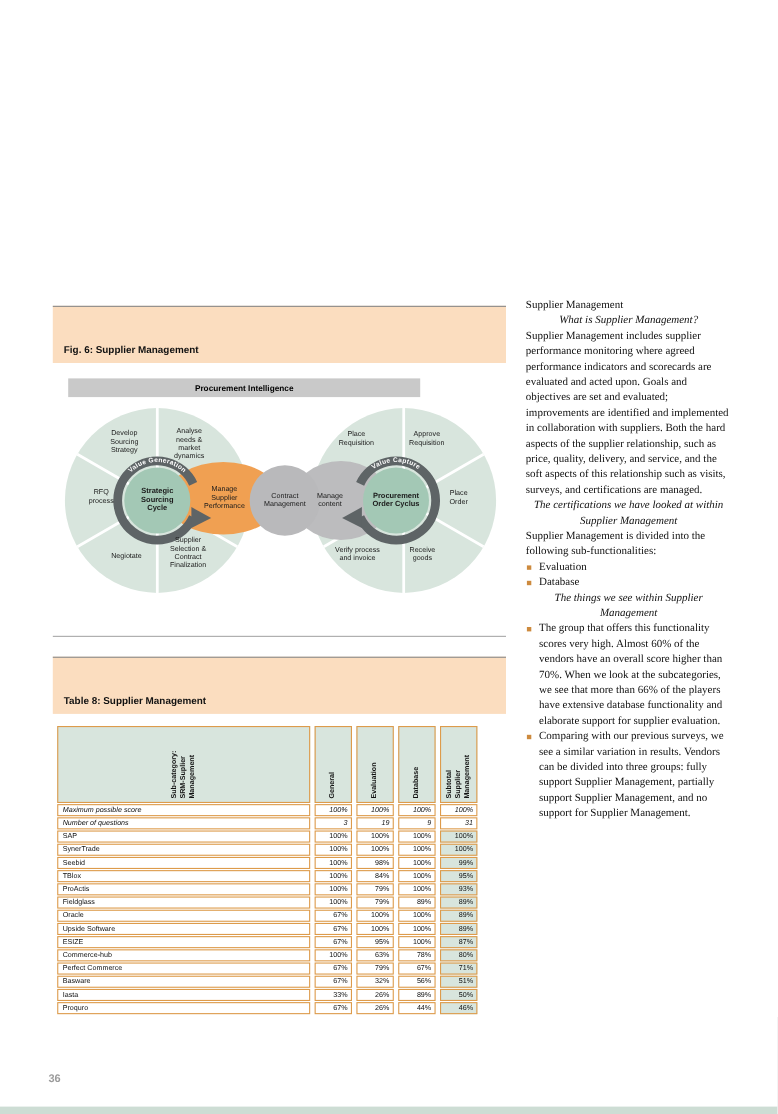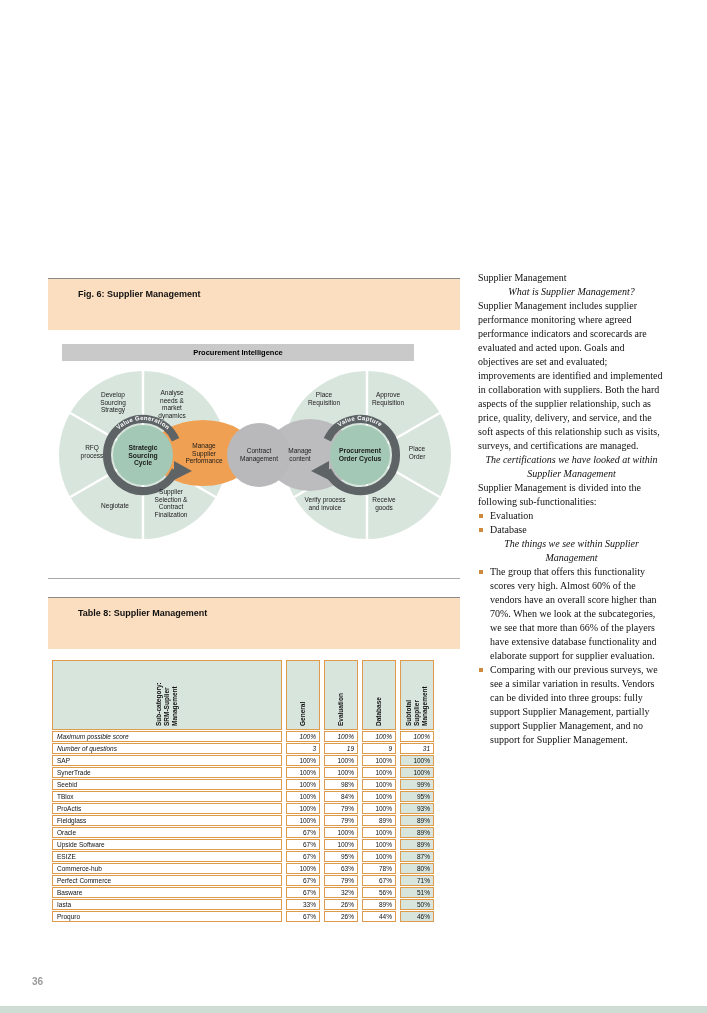--- a/index.html
+++ b/index.html
@@ -4,24 +4,24 @@
 <style>
   html,body{margin:0;padding:0;background:#e8e8e8;}
   .page{position:relative;width:707px;height:1013px;background:#ffffff;overflow:hidden;
         font-family:"Liberation Sans",sans-serif;color:#1a1a1a;margin:0 auto;}
 
   
   .panel{position:absolute;left:48px;width:412px;height:52px;background:#fbddbf;
          border-top:1px solid #8a8a8a;box-sizing:border-box;}
   .panel.fig{top:278px}
   .panel.tbl{top:597px}
-  .box-title{padding:10px 30px;font-size:9px;font-weight:bold;color:#111;}
-
-  
-  .banner{position:absolute;left:62px;width:352px;height:17px;background:#c9c9c9;
+  .box-title{padding:10px 10px;font-size:9px;font-weight:bold;color:#111;margin-top:24px;}
+
+  
+  .banner{position:absolute;left:62px;width:320px;height:17px;background:#c9c9c9;
           text-align:center;font-size:7.5px;font-weight:bold;line-height:17px;color:#000;}
   .banner.top{top:344px}
   .banner.bottom{top:546px}
 
   
   .diagram{position:absolute;left:48px;top:361px;width:412px;height:185px;}
   .diagram svg{position:absolute;left:0;top:0;}
   .dlabel{position:absolute;transform:translate(-50%,-50%);text-align:center;
           font-size:6.5px;line-height:7.6px;white-space:pre-line;color:#1b1b1b;width:80px;}
   .dlabel.bold{font-weight:bold;font-size:6.8px;}
@@ -47,21 +47,21 @@
   .right-col{position:absolute;left:478px;top:271px;width:187px;
              font-family:"Liberation Serif",serif;font-size:10px;line-height:14px;color:#101010;}
   .right-col h1{margin:0;font-size:10px;line-height:14px;font-weight:normal;}
   .right-col p{margin:0;}
   .ital{font-style:italic;text-align:center;}
   .gap{margin-top:14px;}
   .right-col ul{margin:0;padding:0;list-style:none;}
   .right-col li{position:relative;padding-left:12px;margin:0;}
   .sq{position:absolute;left:1px;top:4.5px;width:4px;height:4px;background:#cd8a3e;}
 
-  .page-num{position:absolute;left:32px;top:976px;font-size:10px;color:#9b9b9b;font-weight:bold;}
+  .page-num{position:absolute;left:44px;top:976px;font-size:10px;color:#9b9b9b;font-weight:bold;}
   .bottom-strip{position:absolute;left:0;top:1006px;width:707px;height:7px;background:#cdddd4;}
 </style>
 </head>
 <body>
 
 <div class="page">
 
   <section class="panel fig">
     <div class="box-title">Fig. 6: Supplier Management</div>
   </section>

